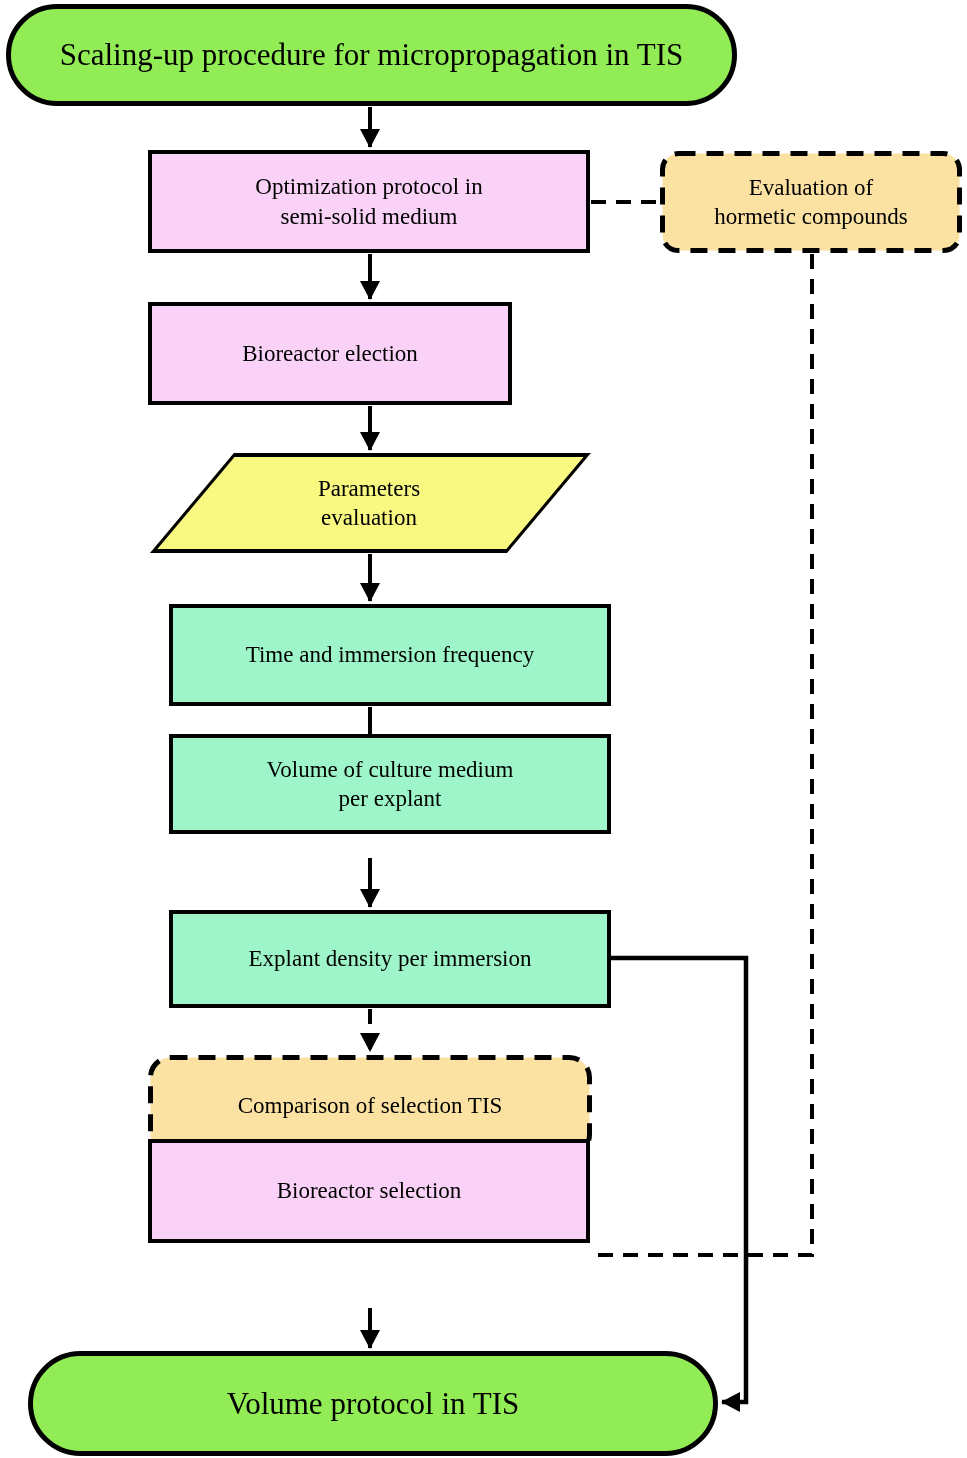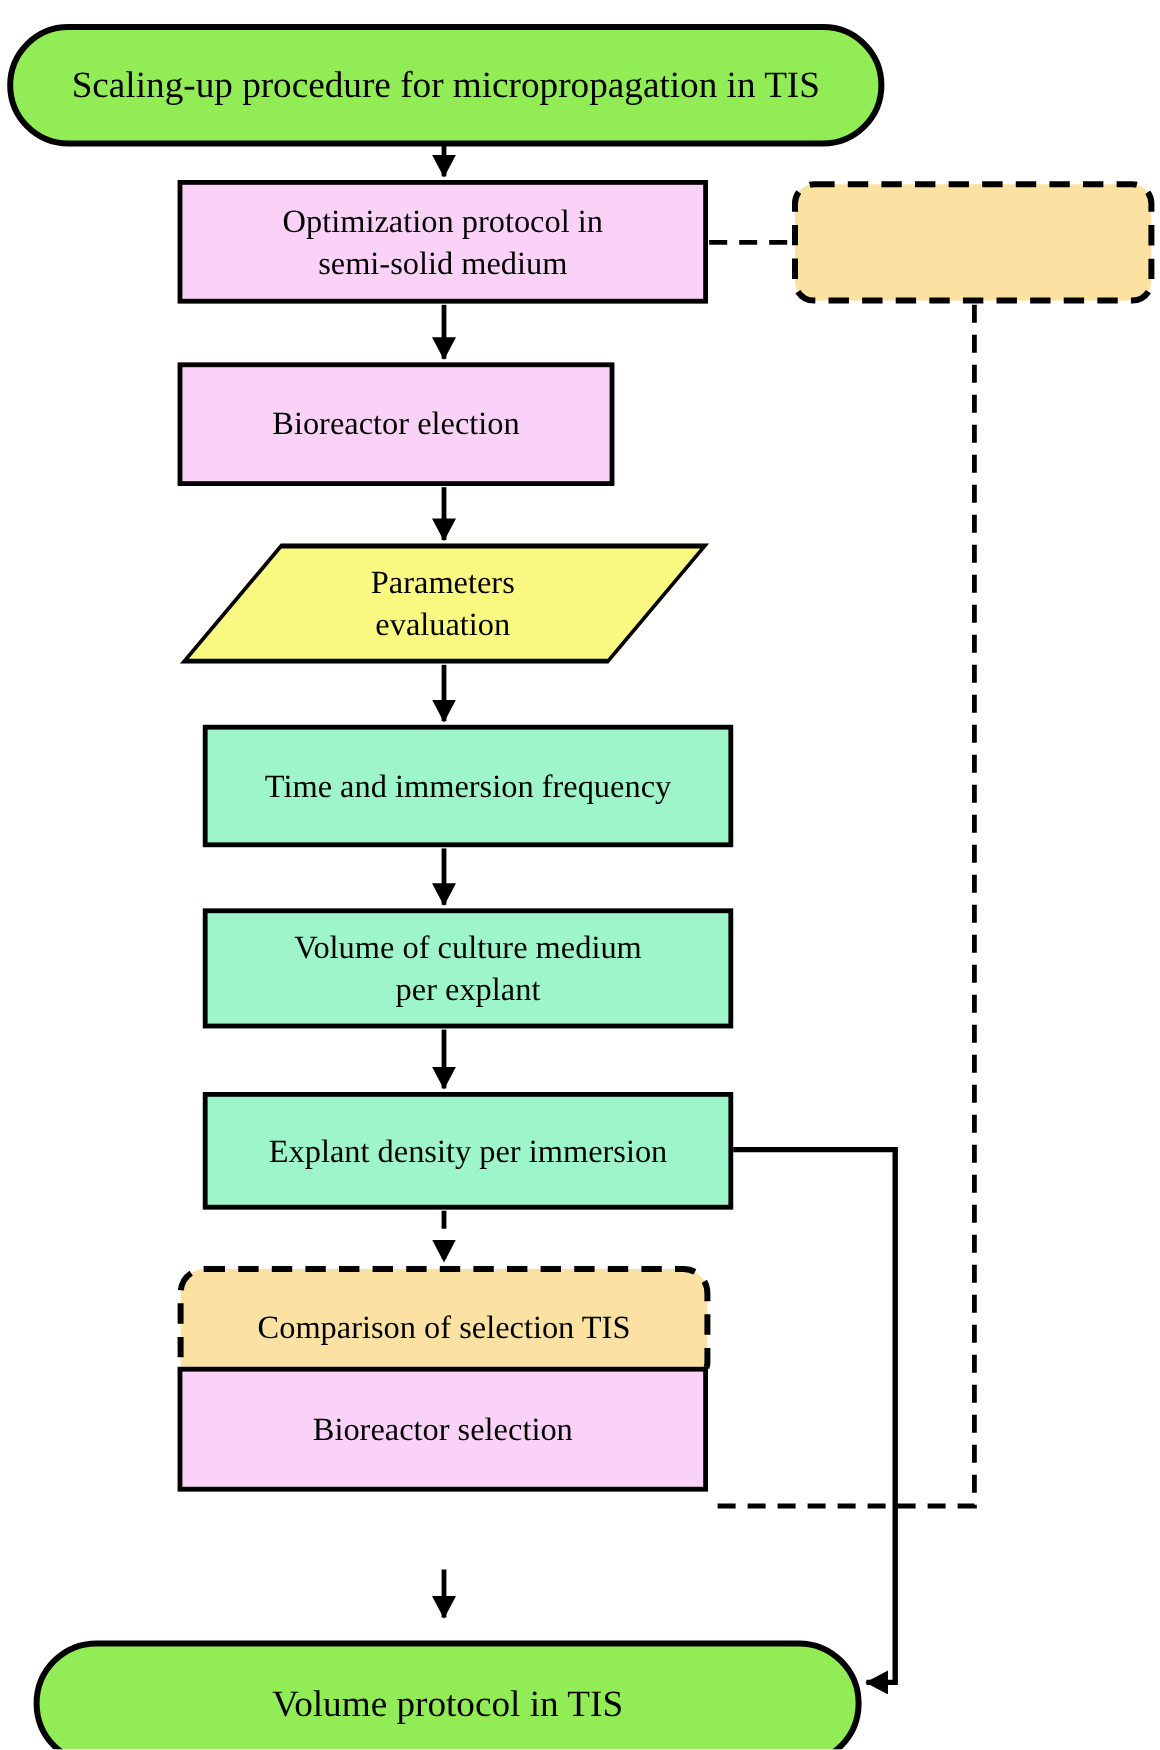--- a/index.html
+++ b/index.html
@@ -17,41 +17,41 @@
     width:967px;height:1458px;
     background:var(--bg);
     overflow:hidden;
     font-family:"Liberation Serif","DejaVu Serif",serif;
     color:var(--ink);
   }
   .edge-layer{position:absolute;left:0;top:0;width:967px;height:1458px;z-index:1;}
   .node{
     position:absolute;z-index:2;box-sizing:border-box;
     display:flex;align-items:center;justify-content:center;
-    text-align:center;font-size:27px;line-height:1.28;
+    text-align:center;font-size:23px;line-height:1.28;
     white-space:pre-line;
   }
   .lbl{display:block;white-space:pre-line;}
   .solidbox{background:var(--pink);border:4px solid var(--ink);}
   .mintbox{background:var(--mint);border:4px solid var(--ink);margin-left:21px;}
-  .terminator{background:var(--green);border:5px solid var(--ink);border-radius:53px;font-size:31px;margin-top:16px;}
+  .terminator{background:var(--green);border:5px solid var(--ink);border-radius:53px;font-size:31px;}
 
   #n-start{left:6px;top:4px;width:731px;height:102px;}
   #n-opt{left:148px;top:150px;width:442px;height:103px;}
   #n-eval{left:660px;top:151px;width:302px;height:102px;background:transparent;border:none;}
   #n-elect{left:148px;top:302px;width:364px;height:103px;}
   #n-para-shape{
     position:absolute;z-index:2;box-sizing:border-box;
     left:150px;top:453px;width:357px;height:100px;
     background:var(--yellow);border:4px solid var(--ink);
     transform:skewX(-40deg);transform-origin:0 100%;
   }
   #n-para{left:148px;top:453px;width:442px;height:100px;background:transparent;border:none;z-index:3;}
   #n-time{left:148px;top:604px;width:442px;height:102px;}
-  #n-vol{left:148px;top:757px;width:442px;height:100px;}
+  #n-vol{left:148px;top:734px;width:442px;height:100px;}
   #n-exp{left:148px;top:910px;width:442px;height:98px;}
   #n-cmp{left:148px;top:1055px;width:444px;height:102px;background:transparent;border:none;}
   #n-sel{left:148px;top:1139px;width:442px;height:104px;}
   #n-final{left:28px;top:1351px;width:690px;height:105px;}
 </style>
 </head>
 <body>
 
 <div class="canvas">
 
@@ -84,20 +84,24 @@
 
   <div class="node terminator" id="n-start">
     <span class="lbl">Scaling-up procedure for micropropagation in TIS</span>
   </div>
 
   <div class="node solidbox" id="n-opt">
     <span class="lbl">Optimization protocol in
 semi-solid medium</span>
   </div>
 
+  <div class="node" id="n-eval">
+    <span class="lbl">Evaluation of
+hormetic compounds</span>
+  </div>
 
   <div class="node solidbox" id="n-elect">
     <span class="lbl">Bioreactor election</span>
   </div>
 
   <div id="n-para-shape"></div>
   <div class="node" id="n-para">
     <span class="lbl">Parameters
 evaluation</span>
   </div>

